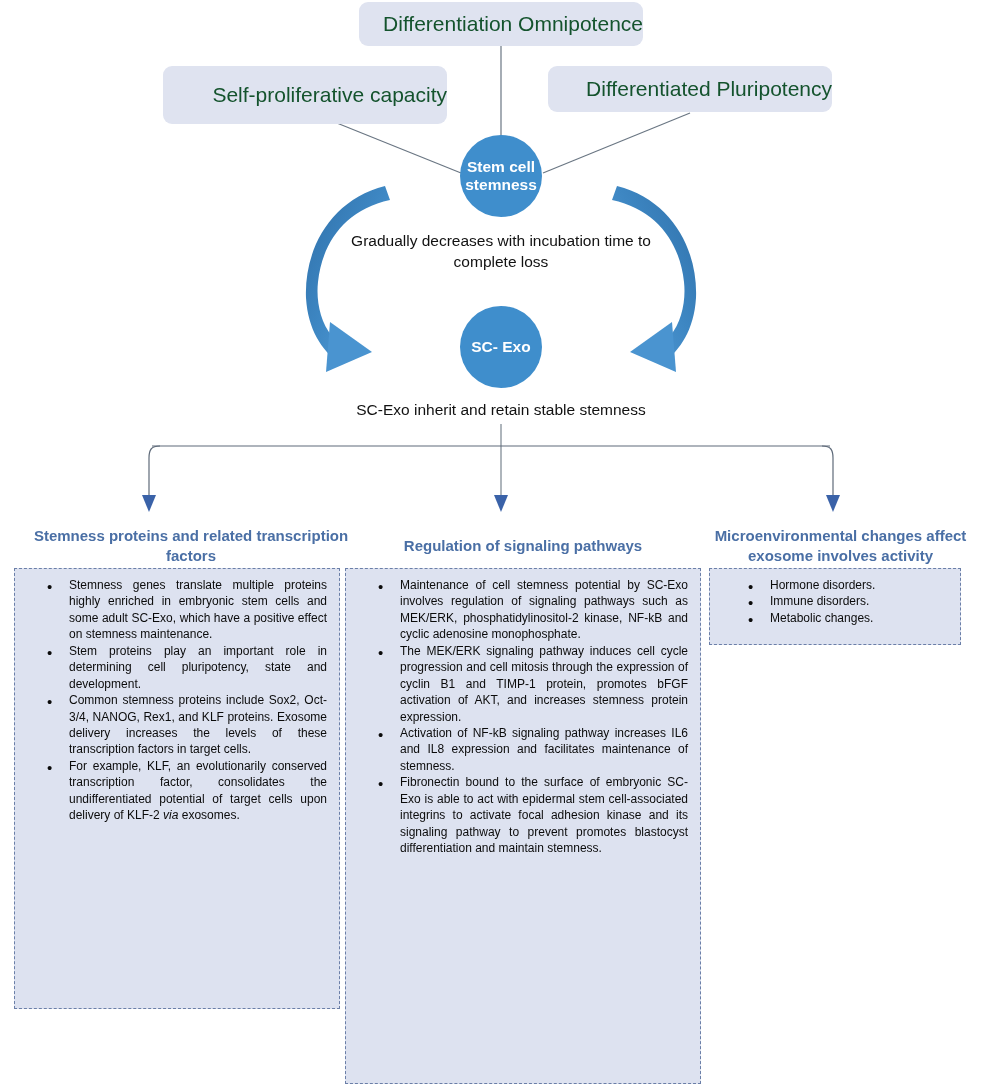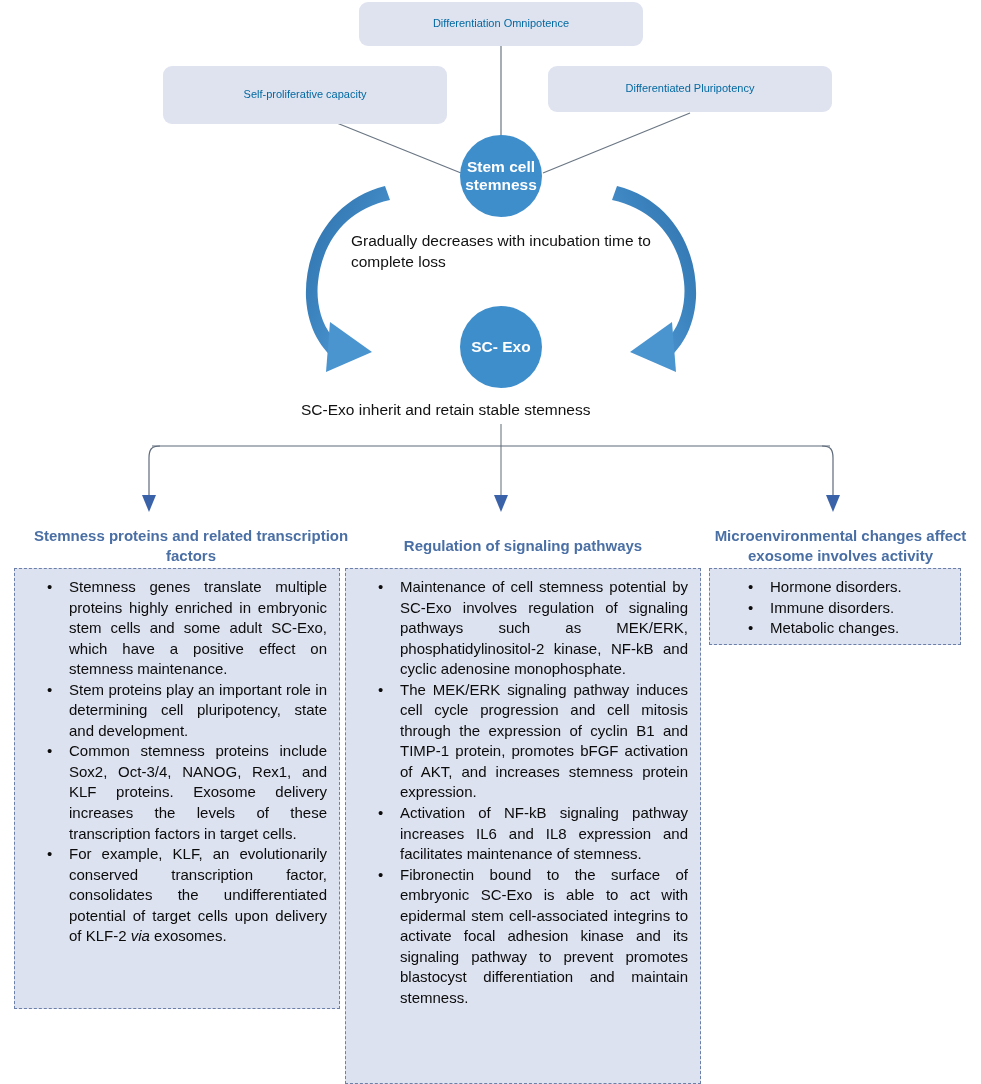--- a/index.html
+++ b/index.html
@@ -32,23 +32,23 @@
     pointer-events: none;
   }
 
   
   .top-box {
     position: absolute;
     background: #dfe3f0;
     border-radius: 9px;
     display: flex;
     align-items: center;
-    justify-content: center;
-    font-size: 11px;
-    color: #0369a1;
+    justify-content: flex-end;
+    font-size: 21px;
+    color: #14532d;
     line-height: 1.2;
     text-align: center;
   }
   #box-omnipotence { left: 359px; top: 2px;  width: 284px; height: 44px; }
   #box-self-prolif { left: 163px; top: 66px; width: 284px; height: 58px; }
   #box-diff-pluri  { left: 548px; top: 66px; width: 284px; height: 46px; }
 
   
   .circle-label {
     position: absolute;
@@ -60,21 +60,21 @@
     display: flex;
     align-items: center;
     justify-content: center;
   }
   #label-stemness { left: 455px; top: 155px; width: 92px; height: 42px; }
   #label-scexo    { left: 455px; top: 334px; width: 92px; height: 26px; }
 
   
   .caption {
     position: absolute;
-    text-align: left;
+    text-align: center;
     font-size: 15.5px;
     line-height: 1.35;
     color: #111;
   }
   #caption-decrease { left: 351px; top: 231px; width: 300px; }
   #caption-inherit  { left: 301px; top: 400px; width: 400px; }
 
   
   .col-heading {
     position: absolute;
@@ -102,21 +102,21 @@
 
   .panel ul {
     list-style: none;
     margin: 0;
     padding: 0;
   }
   .panel li {
     position: relative;
     padding-left: 48px;
     margin: 0 0 0 0;
-    font-size: 15px;
+    font-size: 12px;
     line-height: 1.37;
     text-align: justify;
     text-justify: inter-word;
     color: #0b0b0b;
   }
   .panel li::before {
     content: "\2022";
     position: absolute;
     left: 26px;
     top: 0;

